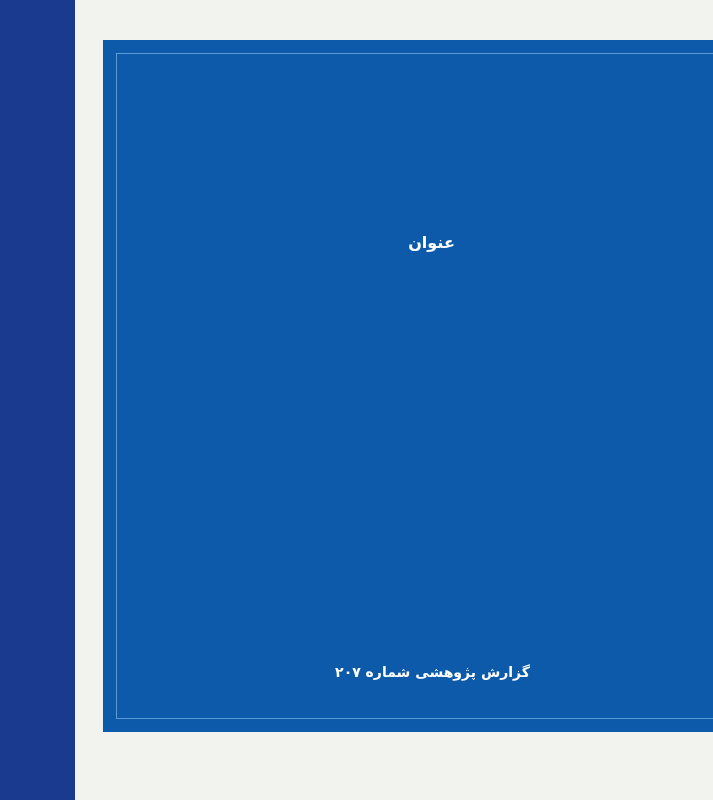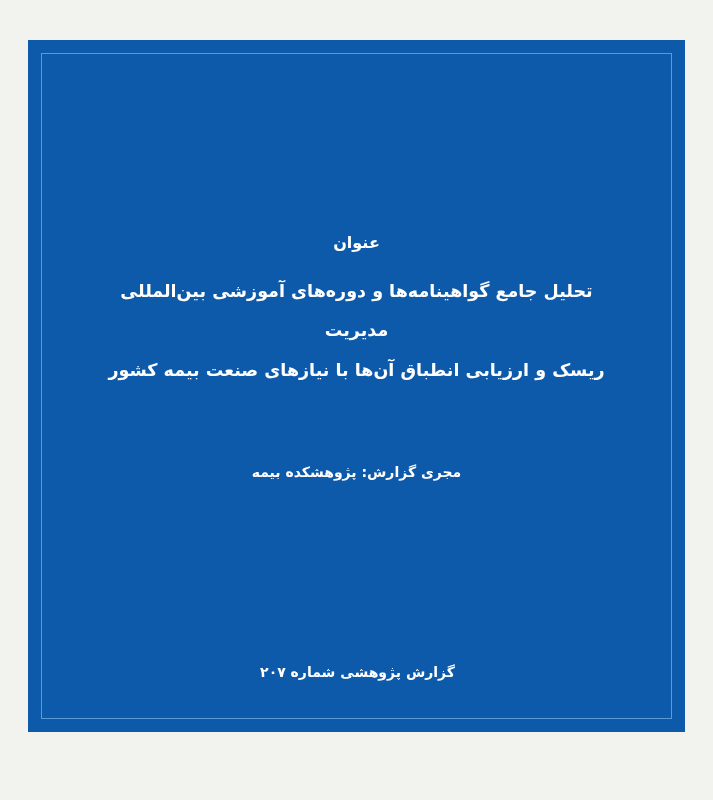--- a/index.html
+++ b/index.html
@@ -8,21 +8,21 @@
   }
   body {
     width: 713px;
     height: 800px;
     background: #1a3a8f;
     font-family: "DejaVu Sans", sans-serif;
     overflow: hidden;
   }
   .page {
     position: relative;
-    width: 713px;
+    width: 638px;
     height: 800px;
     background: #1a3a8f;
     box-sizing: border-box;
   }
   
   .white-frame {
     position: absolute;
     left: 0;
     top: 0;
     right: 0;
@@ -112,26 +112,23 @@
 <div class="page">
   <div class="white-frame">
     <div class="blue-panel">
       <div class="inner-border"></div>
 
       <div class="content">
 
         <div class="label-onvan">عنوان</div>
 
         <div class="main-title">
-          <div>تحلیل جامع گواهینامه‌ها و دوره‌های آموزشی بین‌المللی مدیریت</div>
-          <div>ریسک و ارزیابی انطباق آن‌ها با نیازهای صنعت بیمه کشور</div>
         </div>
 
         <div class="meta-block">
-          <div>مجری گزارش: پژوهشکده بیمه</div>
         </div>
 
         <div class="report-number">گزارش پژوهشی شماره ۲۰۷</div>
 
       </div>
     </div>
   </div>
 </div>
 
 </body></html>

